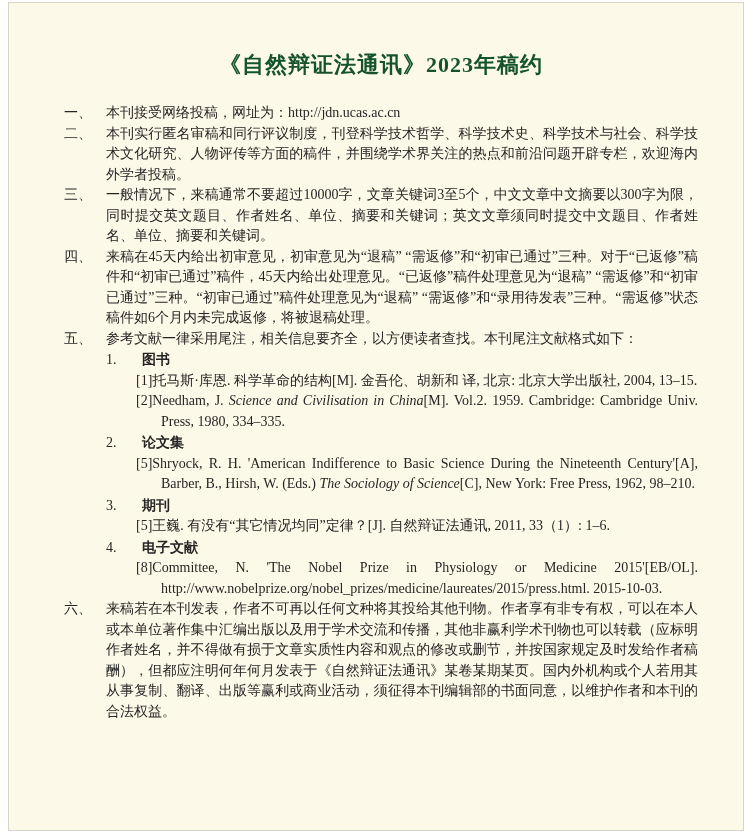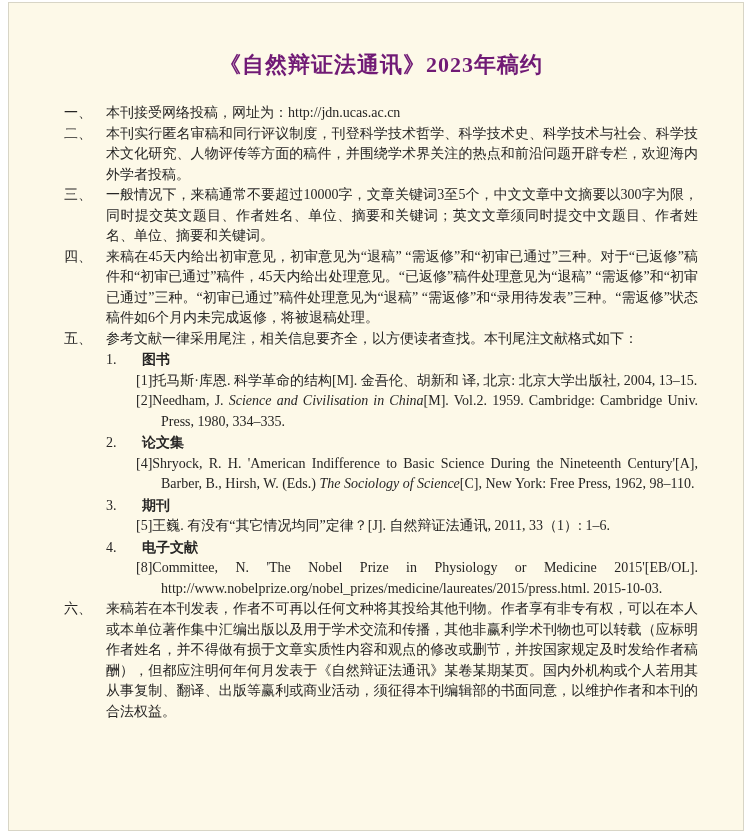--- a/index.html
+++ b/index.html
@@ -23,21 +23,21 @@
     font-size: 14px;
     line-height: 20.5px;
   }
   .doc-title {
     text-align: center;
     font-size: 22px;
     font-weight: bold;
     line-height: 28px;
     margin: 0 0 24px 0;
     letter-spacing: 1px;
-    color: #701a75;
+    color: #14532d;
   }
   .item {
     position: relative;
     padding-left: 42px;
     text-align: justify;
   }
   .item .num {
     position: absolute;
     left: 0; top: 0;
     width: 42px;
@@ -78,21 +78,21 @@
           <span class="num">四、</span>
           <div class="para"><span>来稿在45天内给出初审意见，初审意见为“退稿” “需返修”和“初审已通过”三种。对于“已返修”稿件和“初审已通过”稿件，45天内给出处理意见。“已返修”稿件处理意见为“退稿” “需返修”和“初审已通过”三种。“初审已通过”稿件处理意见为“退稿” “需返修”和“录用待发表”三种。“需返修”状态稿件如6个月内未完成返修，将被退稿处理。</span></div>
         </div>
         <div class="item">
           <span class="num">五、</span>
           <div class="para"><span>参考文献一律采用尾注，相关信息要齐全，以方便读者查找。本刊尾注文献格式如下：</span></div>
           <div class="subhead"><span>1. </span><span class="bold">图书</span></div>
           <div class="ref"><span>[1]托马斯·库恩. 科学革命的结构[M]. 金吾伦、胡新和 译, 北京: 北京大学出版社, 2004, 13–15.</span></div>
           <div class="ref"><span>[2]Needham, J. </span><em>Science and Civilisation in China</em><span>[M]. Vol.2. 1959. Cambridge: Cambridge Univ. Press, 1980, 334–335.</span></div>
           <div class="subhead"><span>2. </span><span class="bold">论文集</span></div>
-          <div class="ref"><span>[4]Shryock, R. H. 'American Indifference to Basic Science During the Nineteenth Century'[A], Barber, B., Hirsh, W. (Eds.) </span><em>The Sociology of Science</em><span>[C], New York: Free Press, 1962, 98–110.</span></div>
+          <div class="ref"><span>[5]Shryock, R. H. 'American Indifference to Basic Science During the Nineteenth Century'[A], Barber, B., Hirsh, W. (Eds.) </span><em>The Sociology of Science</em><span>[C], New York: Free Press, 1962, 98–210.</span></div>
           <div class="subhead"><span>3. </span><span class="bold">期刊</span></div>
           <div class="ref"><span>[5]王巍. 有没有“其它情况均同”定律？[J]. 自然辩证法通讯, 2011, 33（1）: 1–6.</span></div>
           <div class="subhead"><span>4. </span><span class="bold">电子文献</span></div>
           <div class="ref"><span>[8]Committee, N. 'The Nobel Prize in Physiology or Medicine 2015'[EB/OL]. http://www.nobelprize.org/nobel_prizes/medicine/laureates/2015/press.html. 2015-10-03.</span></div>
         </div>
         <div class="item">
           <span class="num">六、</span>
           <div class="para"><span>来稿若在本刊发表，作者不可再以任何文种将其投给其他刊物。作者享有非专有权，可以在本人或本单位著作集中汇编出版以及用于学术交流和传播，其他非赢利学术刊物也可以转载（应标明作者姓名，并不得做有损于文章实质性内容和观点的修改或删节，并按国家规定及时发给作者稿酬），但都应注明何年何月发表于《自然辩证法通讯》某卷某期某页。国内外机构或个人若用其从事复制、翻译、出版等赢利或商业活动，须征得本刊编辑部的书面同意，以维护作者和本刊的合法权益。</span></div>
         </div>
       </div>

